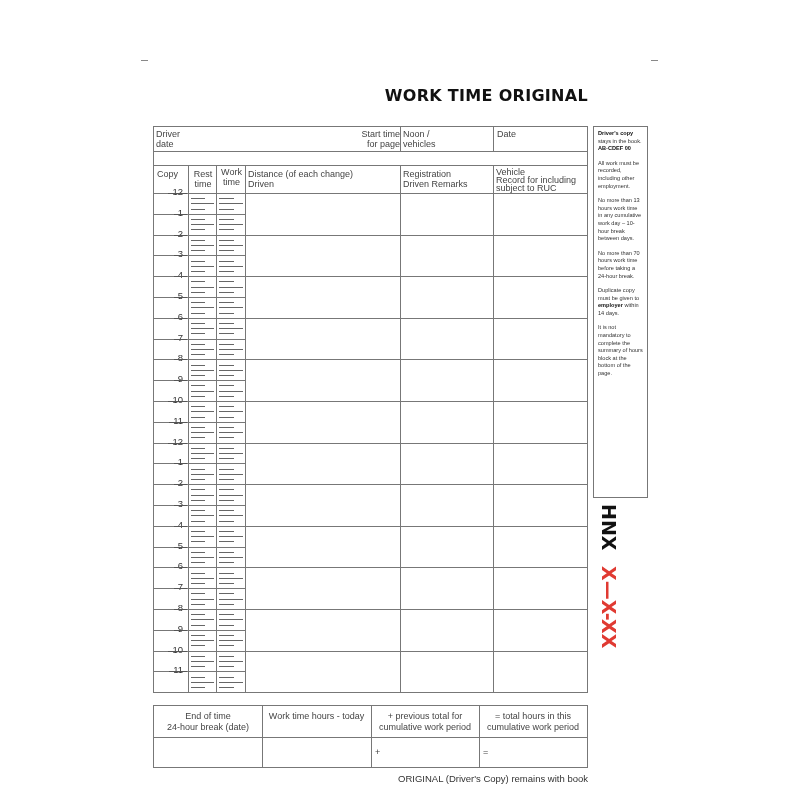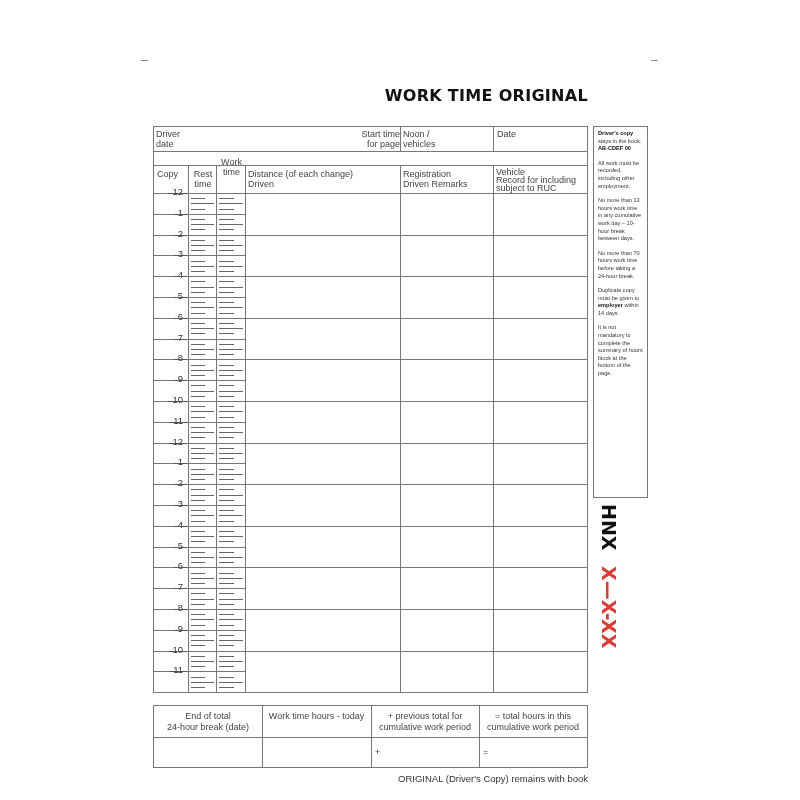--- a/index.html
+++ b/index.html
@@ -55,21 +55,21 @@
   <div class="lbl" style="left:343px;top:2px;width:90px;height:20px;">Date</div>
   <div class="hl" style="left:0;top:24px;width:433px;"></div>
   <div class="abs" style="left:0;top:25px;width:433px;height:13px;"></div>
   <div class="hl" style="left:0;top:38px;width:433px;"></div>
 
   <div class="lbl" style="left:3px;top:42px;">Copy</div>
   <div class="lbl" style="left:35px;top:42px;width:28px;text-align:center;">
     <div>Rest</div>
     <div>time</div>
   </div>
-  <div class="lbl" style="left:63px;top:30px;width:29px;text-align:center;">
+  <div class="lbl" style="left:63px;top:40px;width:29px;text-align:center;">
     <div>Work</div>
     <div>time</div>
   </div>
   <div class="lbl" style="left:94px;top:42px;">
     <div>Distance (of each change)</div>
     <div>Driven</div>
   </div>
   <div class="lbl" style="left:249px;top:42px;">
     <div>Registration</div>
     <div>Driven Remarks</div>
@@ -293,21 +293,21 @@
 
 <div class="rot" style="top:504px;font-size:19px;color:#111;">HNX</div>
 <div class="rot" style="top:566px;font-size:19px;color:#e03a32;">X—X-XX</div>
 
 <div class="summary">
   <div class="vl" style="left:108px;top:0;height:61px;"></div>
   <div class="vl" style="left:217px;top:0;height:61px;"></div>
   <div class="vl" style="left:325px;top:0;height:61px;"></div>
   <div class="hl" style="left:0;top:31px;width:433px;"></div>
   <div class="sum-cell" style="left:0;top:5px;width:108px;">
-    <div>End of total</div>
+    <div>End of time</div>
     <div>24-hour break (date)</div>
   </div>
   <div class="sum-cell" style="left:108px;top:5px;width:109px;">Work time hours - today</div>
   <div class="sum-cell" style="left:217px;top:5px;width:108px;">
     <div>+ previous total for</div>
     <div>cumulative work period</div>
   </div>
   <div class="sum-cell" style="left:325px;top:5px;width:108px;">
     <div>= total hours in this</div>
     <div>cumulative work period</div>

